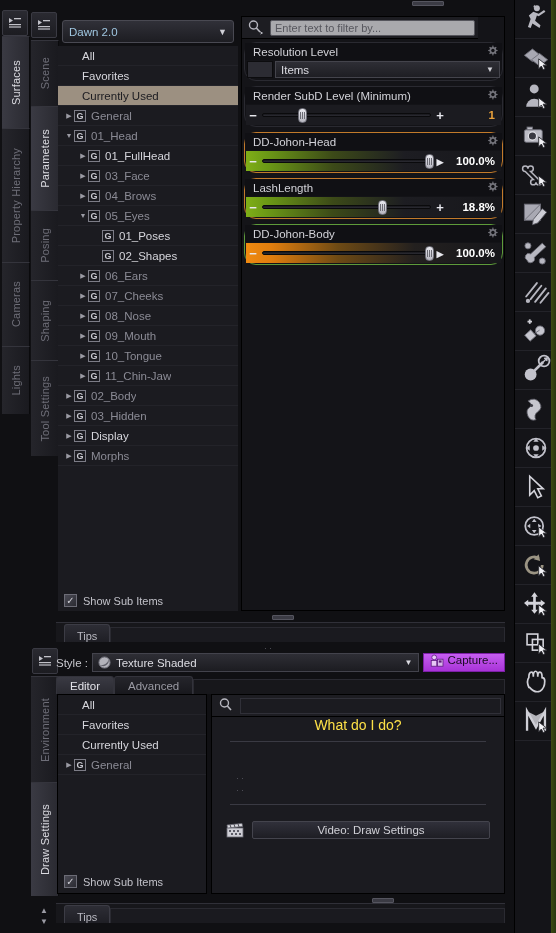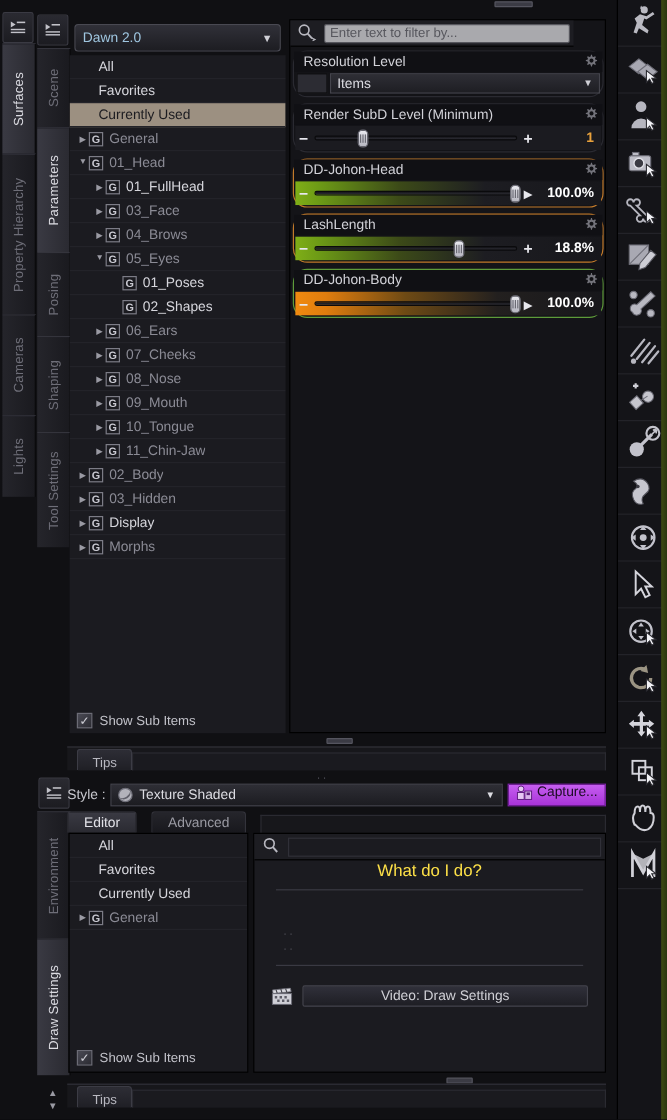--- a/index.html
+++ b/index.html
@@ -545,21 +545,21 @@
           <circle cx="4.2" cy="3.4" r="2.4" fill="#e6c8f4" stroke="#5d1c7d" stroke-width=".8"></circle>
           <rect x="1.2" y="6.4" width="5.6" height="5.8" fill="#e6c8f4" stroke="#5d1c7d" stroke-width=".8"></rect>
           <rect x="7.4" y="5.2" width="5.6" height="7" fill="#d8b4ea" stroke="#5d1c7d" stroke-width=".8"></rect>
           <rect x="8.8" y="6.4" width="2.8" height="2.2" fill="#5d1c7d"></rect>
         </svg>
       </span>
       <span>Capture...</span>
     </div>
   </div>
 
-  <div class="etabs" style="left:56px;top:675px;width:449px;gap:12px;">
+  <div class="etabs" style="left:56px;top:675px;width:449px;">
     <div class="etab active">
       <span>Editor</span>
     </div>
     <div class="etab">
       <span>Advanced</span>
     </div>
     <div class="etabfill"></div>
   </div>
 
   <div class="tree" style="left:57px;top:694px;width:150px;height:200px;border:1px solid #000;" id="ds-tree">

